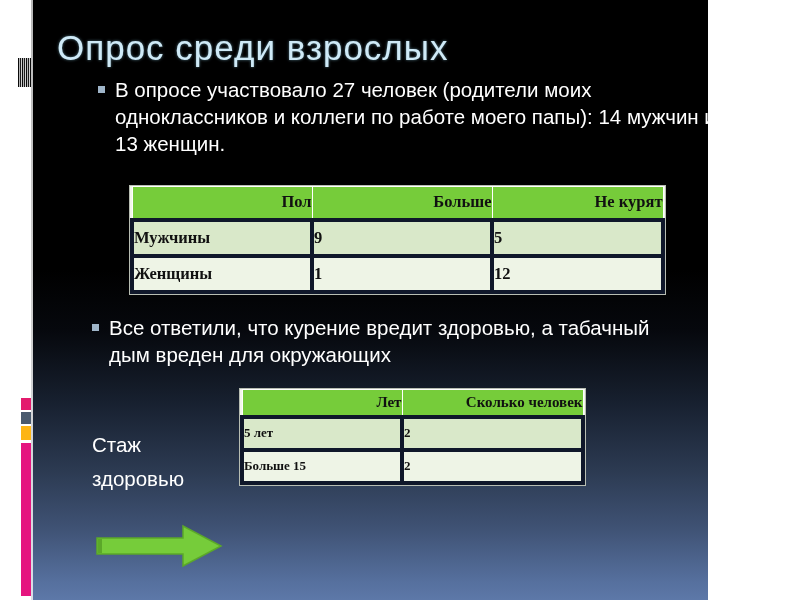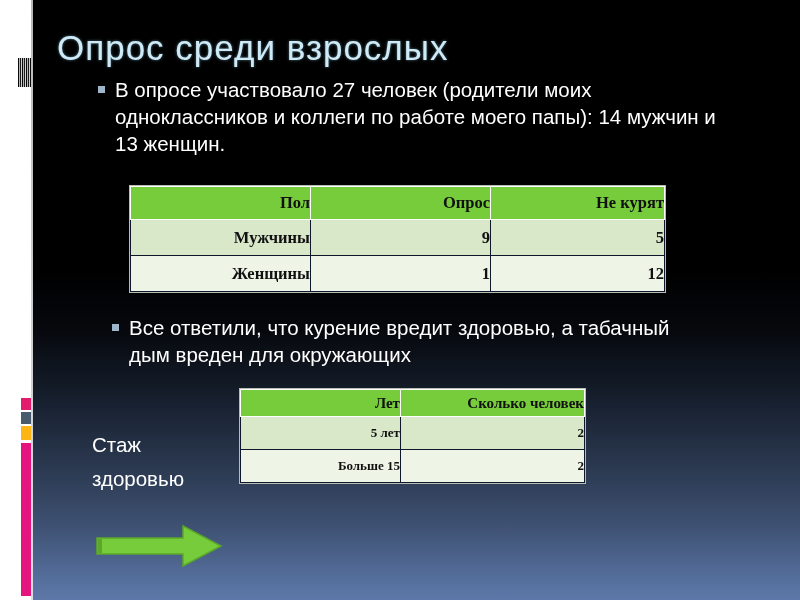--- a/index.html
+++ b/index.html
@@ -6,21 +6,21 @@
   html, body { width:800px; height:600px; }
   body {
     font-family: "Liberation Sans", sans-serif;
     background:#ffffff;
     overflow:hidden;
   }
 
   
   .slide {
     position:relative;
-    width:800px; height:600px;
+    width:708px; height:600px;
     background:#a16207;
     overflow:hidden;
   }
 
   
   .left-margin {
     position:absolute; left:0; top:0;
     width:33px; height:600px;
     background:#ffffff;
     z-index:5;
@@ -93,43 +93,43 @@
     margin-top:10px;
     margin-right:10px;
   }
   .bullet-text {
     color:#ffffff;
     font-size:20.5px;
     line-height:27px;
     font-weight:400;
   }
   #bullet-1 { left:98px; top:76px; width:640px; }
-  #bullet-2 { left:112px; top:314px; width:600px; }
+  #bullet-2 { left:92px; top:314px; width:600px; }
 
   
   .data-table {
     position:absolute;
     border-collapse:collapse;
     background:#f2f6ec;
     font-family:"Liberation Serif", serif;
     box-shadow:0 0 0 1px #b7bdb2;
     z-index:3;
   }
   .data-table th {
     background:#76cc3a;
     color:#111111;
     font-weight:bold;
     text-align:right;
     border:1px solid #ffffff;
   }
   .data-table td {
     color:#111111;
     font-weight:bold;
-    text-align:right;
-    border:1px solid #0f172a;
+    text-align:left;
+    border:4px solid #0f172a;
     margin-top:32px;
   }
   .data-table tr.row-a td { background:#d9e8c9; }
   .data-table tr.row-b td { background:#eef4e6; }
 
   
   #table-gender {
     left:130px; top:186px; width:535px;
     font-size:16px;
   }
@@ -181,21 +181,21 @@
 
   <div class="bullet-block" id="bullet-1">
     <span class="bullet-mark"></span>
     <span class="bullet-text">В опросе участвовало 27 человек (родители моих одноклассников и коллеги по работе моего папы): 14 мужчин и 13 женщин.</span>
   </div>
 
   <table class="data-table" id="table-gender">
     <thead>
       <tr>
         <th class="col-label">Пол</th>
-        <th class="col-mid">Опрос</th>
+        <th class="col-mid">Больше</th>
         <th>Не курят</th>
       </tr>
     </thead>
     <tbody>
       <tr class="row-a">
         <td>Мужчины</td>
         <td>9</td>
         <td>5</td>
       </tr>
       <tr class="row-b">

